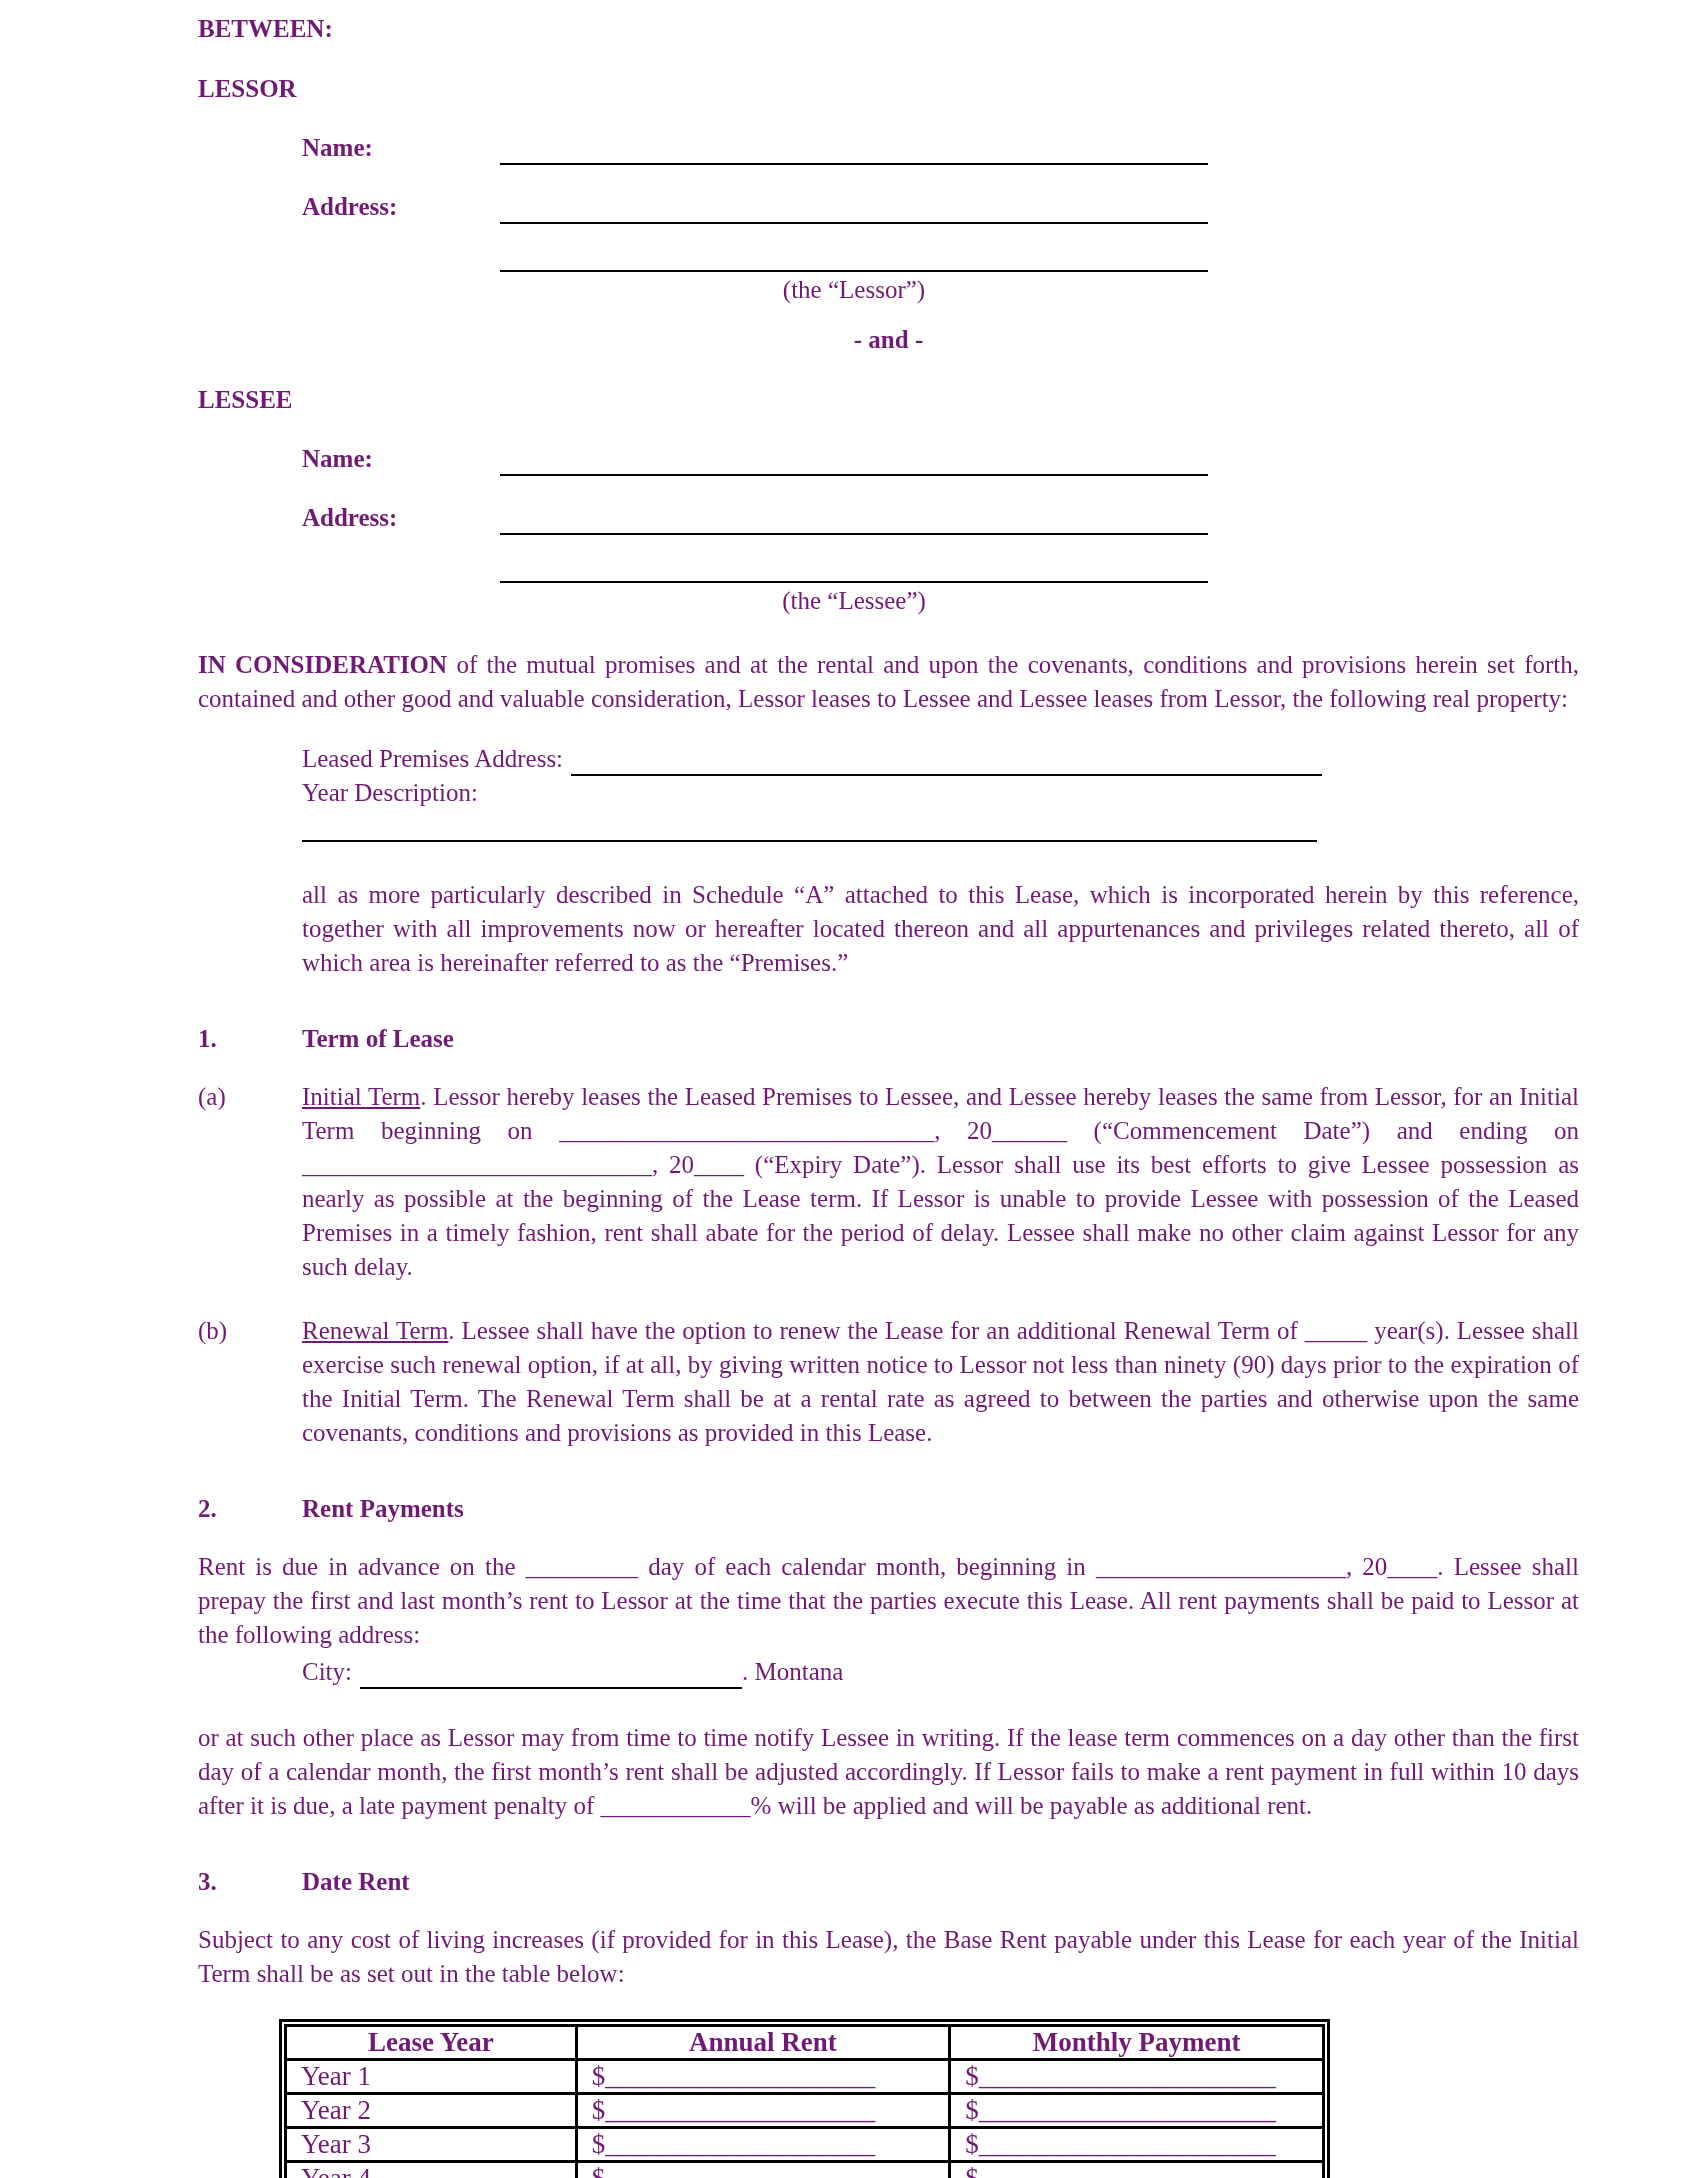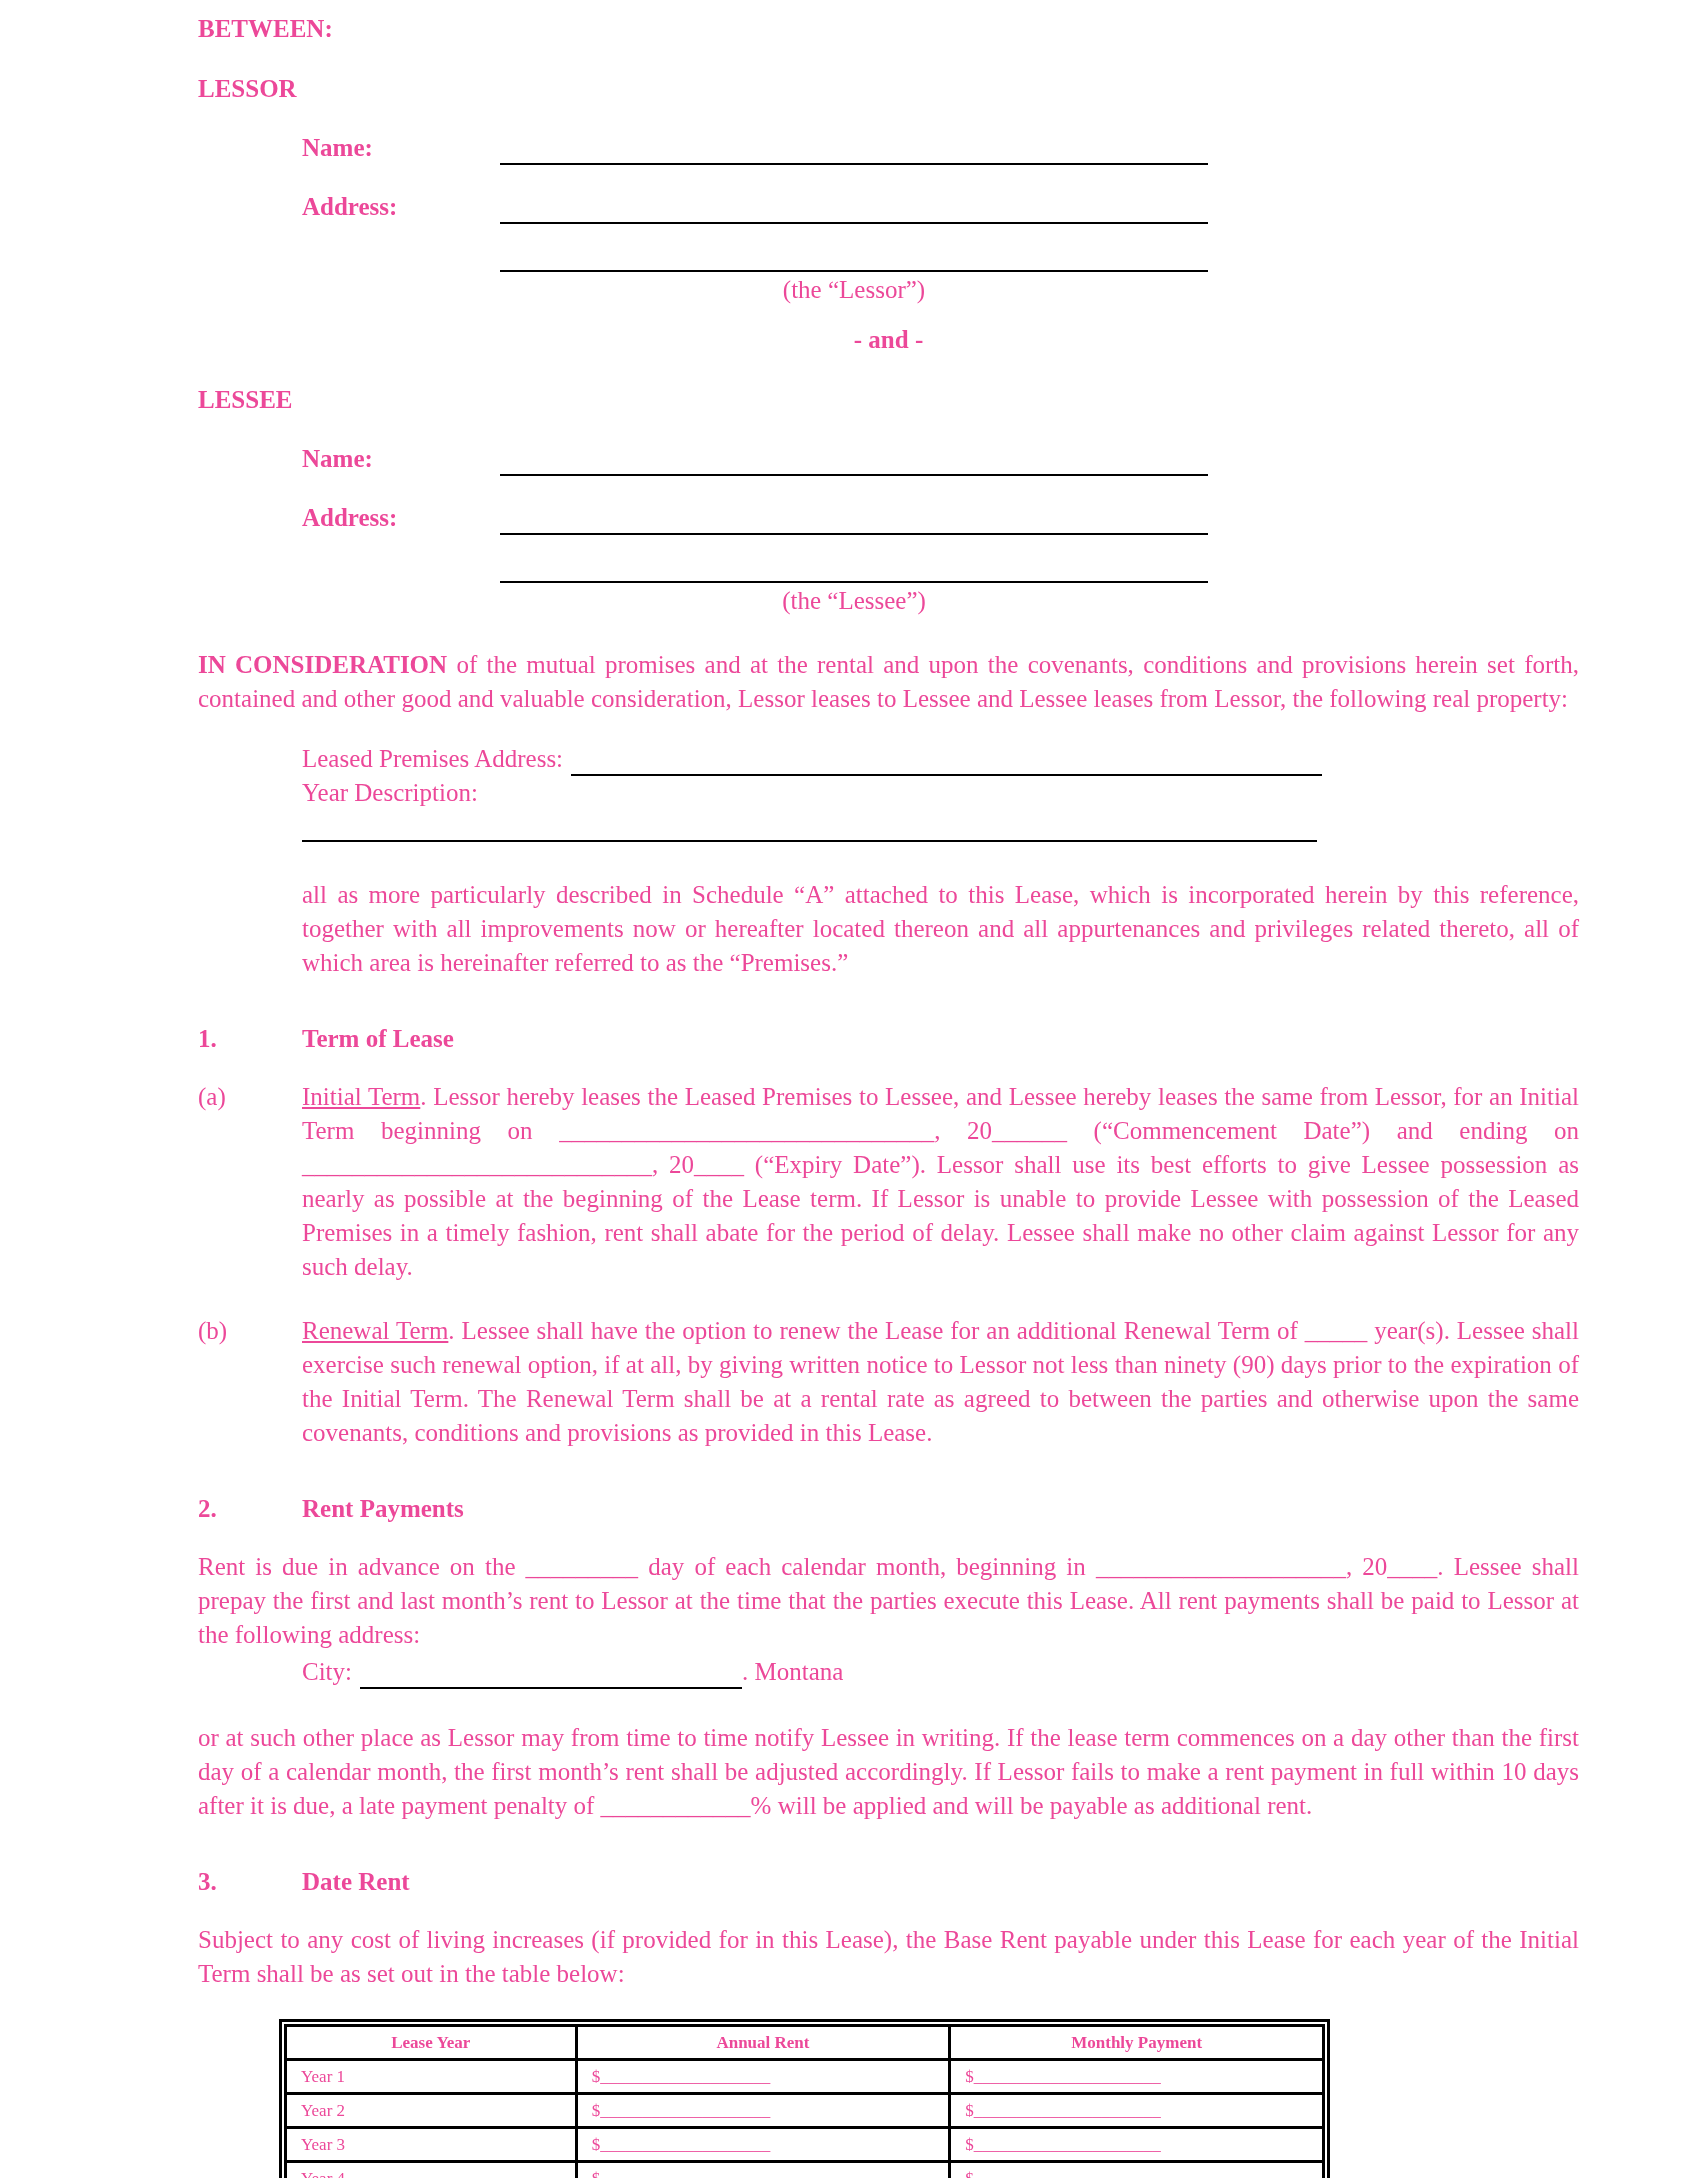--- a/index.html
+++ b/index.html
@@ -1,18 +1,18 @@
 <!DOCTYPE html>
 <html><head>
 <meta charset="utf-8">
 <style>
   html,body { margin:0; padding:0; background:#fff; }
   .page {
     position:relative; width:1683px; height:2178px; box-sizing:border-box;
-    background:#fff; color:#ec4899;
+    background:#fff; color:#701a75;
     font-family:"Liberation Serif","DejaVu Serif",serif;
     font-size:25px; line-height:34px;
     padding:12px 104px 0 198px; overflow:hidden;
   }
   .bold { font-weight:bold; }
   .u { text-decoration:underline; }
   .p { text-align:justify; margin:0; }
 
   
   .party { margin-top:26px; }
@@ -44,21 +44,21 @@
 
   .street-row { display:flex; align-items:flex-end; width:801px; margin-left:104px; margin-top:26px; }
   .city-row { display:flex; align-items:flex-end; margin-left:104px; margin-top:3px; }
   .city-line { width:382px; border-bottom:2px solid #000; height:28px; }
   .after-line { white-space:nowrap; }
   .follow-p { margin-top:32px; }
 
   
   .table-wrap { width:1051px; margin:28px 0 30px 81px; border:3px solid #000; padding:2px; box-sizing:border-box; }
   table { width:100%; border-collapse:collapse; table-layout:fixed; }
-  th, td { border:3px solid #000; padding:0 14px; line-height:31px; font-size:17px; overflow:hidden; }
+  th, td { border:3px solid #000; padding:0 14px; line-height:31px; font-size:27px; overflow:hidden; }
   th { font-weight:bold; text-align:center; }
   td { text-align:left; }
 </style>
 </head>
 <body>
 
 <div class="page">
 
   <div class="bold">BETWEEN:</div>
 

